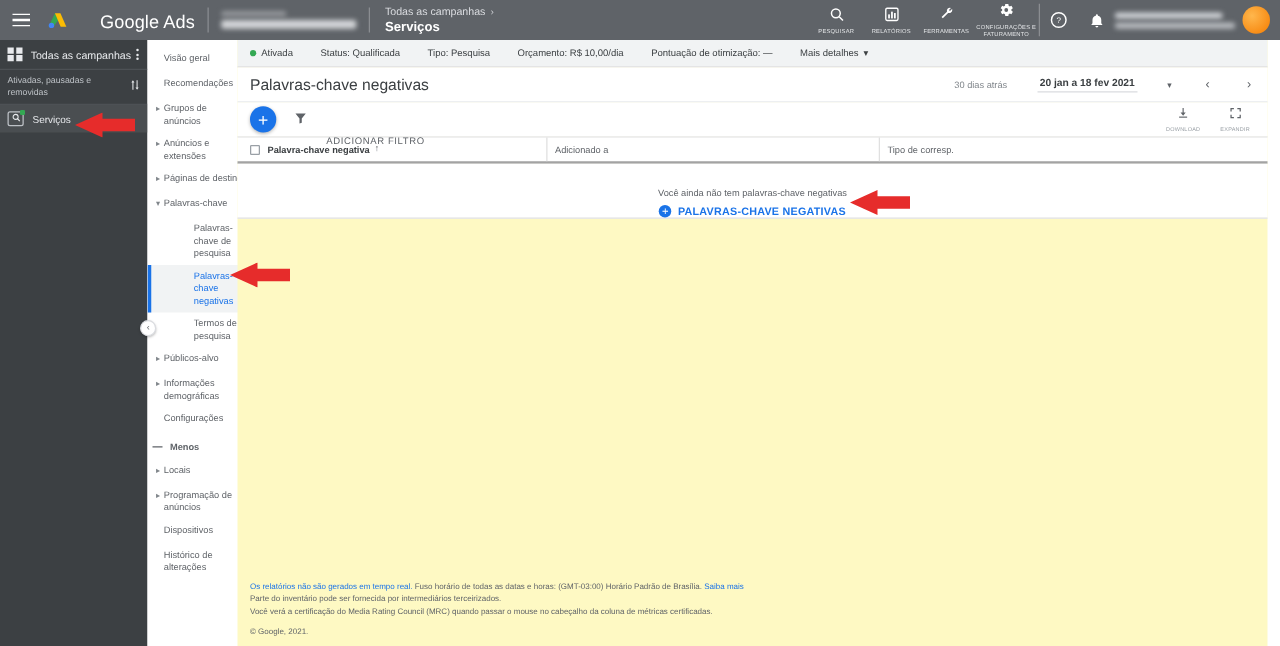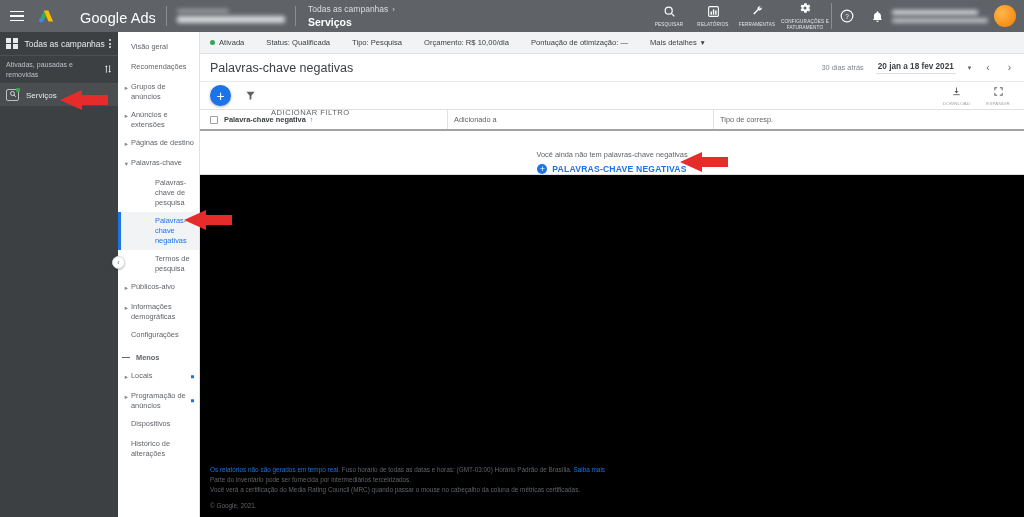--- a/index.html
+++ b/index.html
@@ -103,32 +103,32 @@
   .nav-less .txt { font-size: 7.4px; color: #5f6368; font-weight: bold; }
   .collapse-handle {
     position: absolute; left: 112px; top: 256px; width: 13px; height: 13px;
     border-radius: 50%; background: #fff; border: 1px solid #dadce0;
     display: flex; align-items: center; justify-content: center;
     font-size: 7px; color: #5f6368; cursor: pointer; z-index: 6;
     box-shadow: 0 1px 2px rgba(0,0,0,.25);
   }
 
   
-  .main { position: absolute; top: 32px; left: 200px; width: 824px; height: 485px;
-    background: #000000; }
+  .main { position: absolute; top: 32px; left: 190px; width: 824px; height: 485px;
+    background: #fef9c3; }
   .status-bar { height: 22px; background: #f1f3f4; border-bottom: 1px solid #e0e0e0;
     display: flex; align-items: center; padding: 0 10px; gap: 0; }
   .status-bar .seg { font-size: 7.6px; color: #3c4043; margin-right: 22px;
     display: flex; align-items: center; gap: 4px; white-space: nowrap; }
   .dot-green { width: 5px; height: 5px; border-radius: 50%; background: #34a853; }
   .link-blue { color: #1a73e8; cursor: pointer; }
   .title-bar { height: 28px; background: #fff; border-bottom: 1px solid #e8eaed;
     display: flex; align-items: center; padding: 0 10px; }
   .page-title { font-size: 12.5px; color: #3c4043; flex: 1; }
-  .date-area { display: flex; align-items: center; gap: 12px; }
+  .date-area { display: flex; align-items: center; gap: 24px; }
   .date-pre { font-size: 7.4px; color: #80868b; }
   .date-val { font-size: 8.2px; color: #3c4043; font-weight: bold;
     border-bottom: 1px solid #dadce0; padding: 0 2px 2px 2px; cursor: pointer; }
   .date-caret { font-size: 7px; color: #5f6368; cursor: pointer; }
   .nav-arrow { font-size: 10px; color: #5f6368; cursor: pointer; padding: 0 3px; }
 
   .toolbar { height: 27px; background: #fff; display: flex; align-items: center;
     padding: 0 10px; position: relative; }
   .fab { width: 21px; height: 21px; border-radius: 50%; background: #1a73e8;
     color: #fff; display: flex; align-items: center; justify-content: center;

